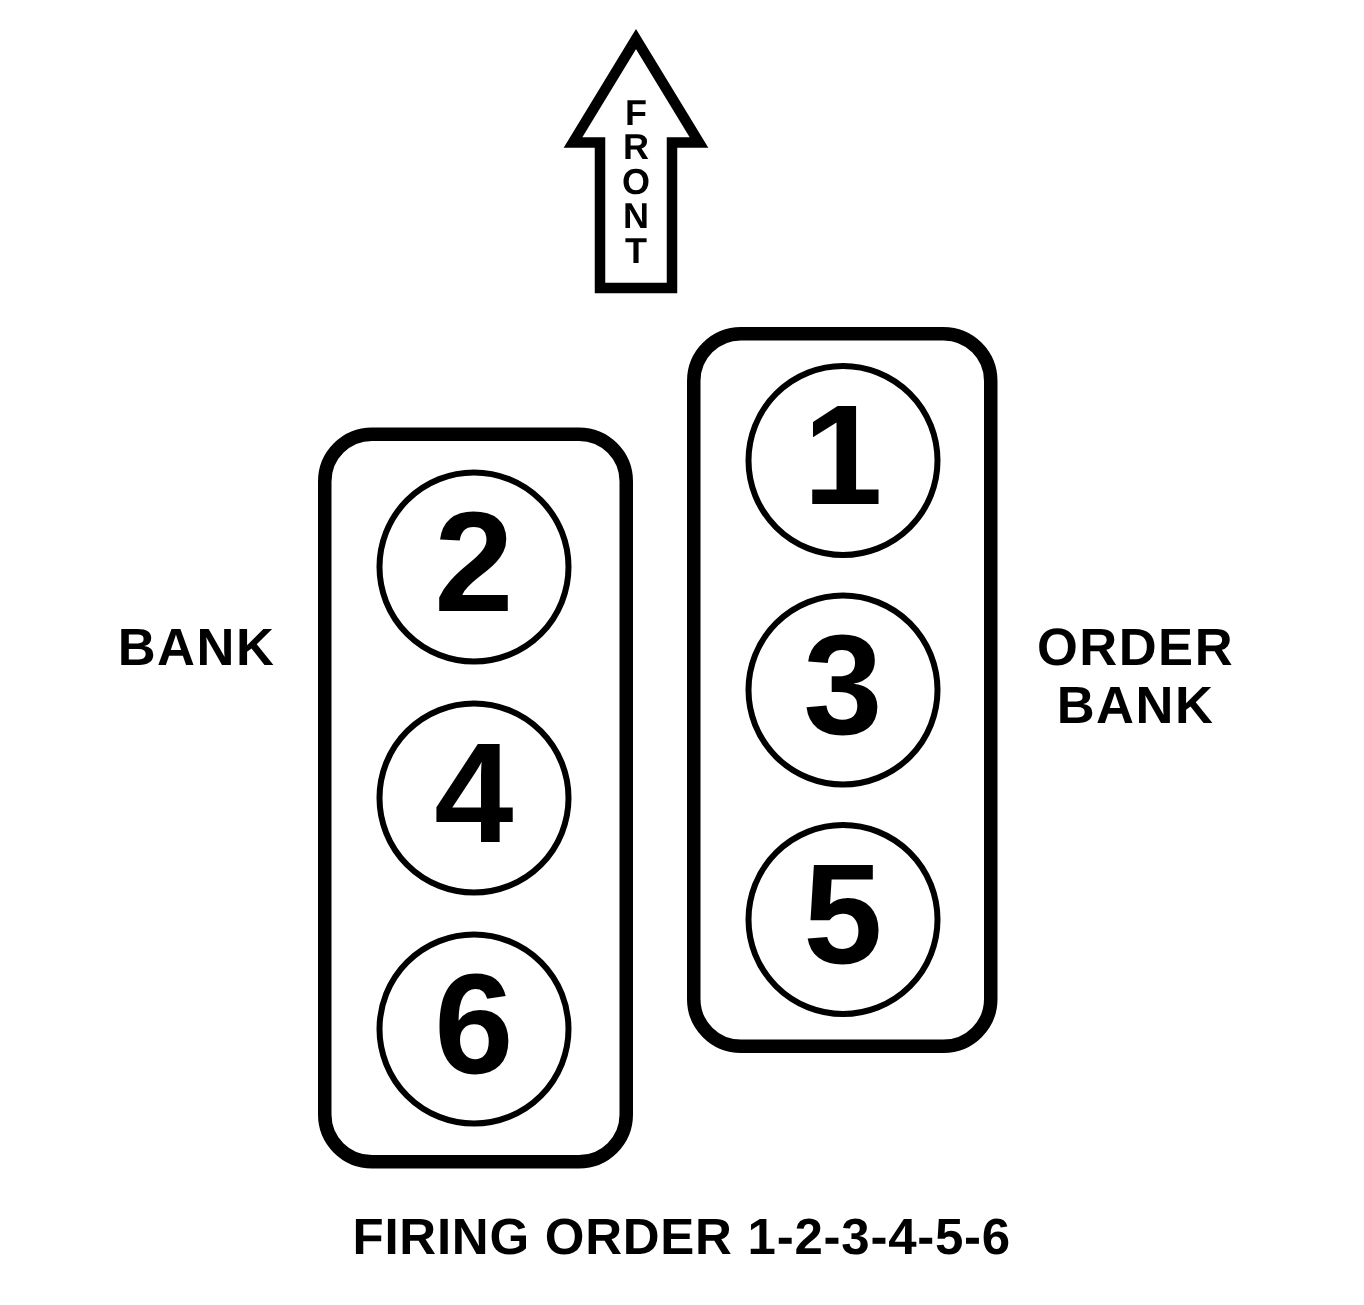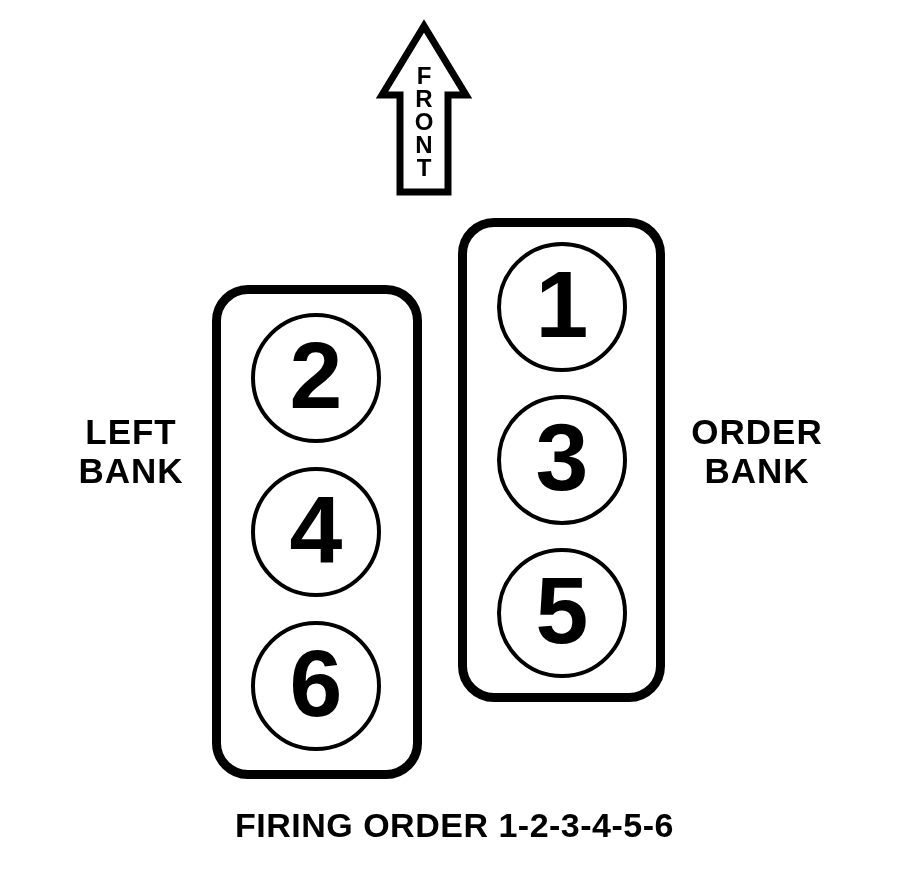--- a/index.html
+++ b/index.html
@@ -69,21 +69,20 @@
 
   <div class="cyl l0">2</div>
   <div class="cyl l1">4</div>
   <div class="cyl l2">6</div>
 
   <div class="cyl r0">1</div>
   <div class="cyl r1">3</div>
   <div class="cyl r2">5</div>
 
   <div class="bank-label left">
-    <div>LEFT</div>
     <div>BANK</div>
   </div>
 
   <div class="bank-label right">
     <div>ORDER</div>
     <div>BANK</div>
   </div>
 
   <div class="caption">FIRING ORDER 1-2-3-4-5-6</div>
 

